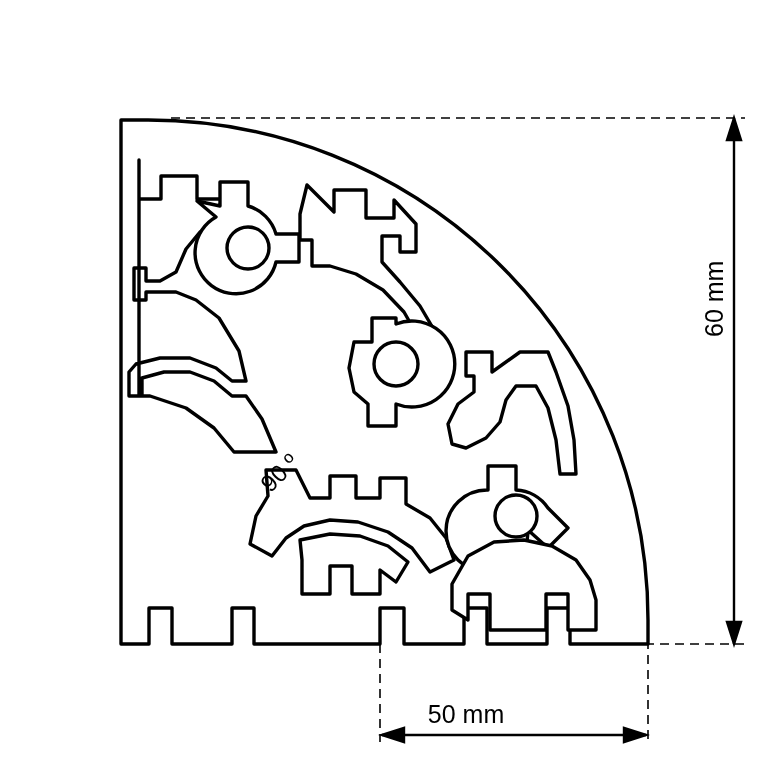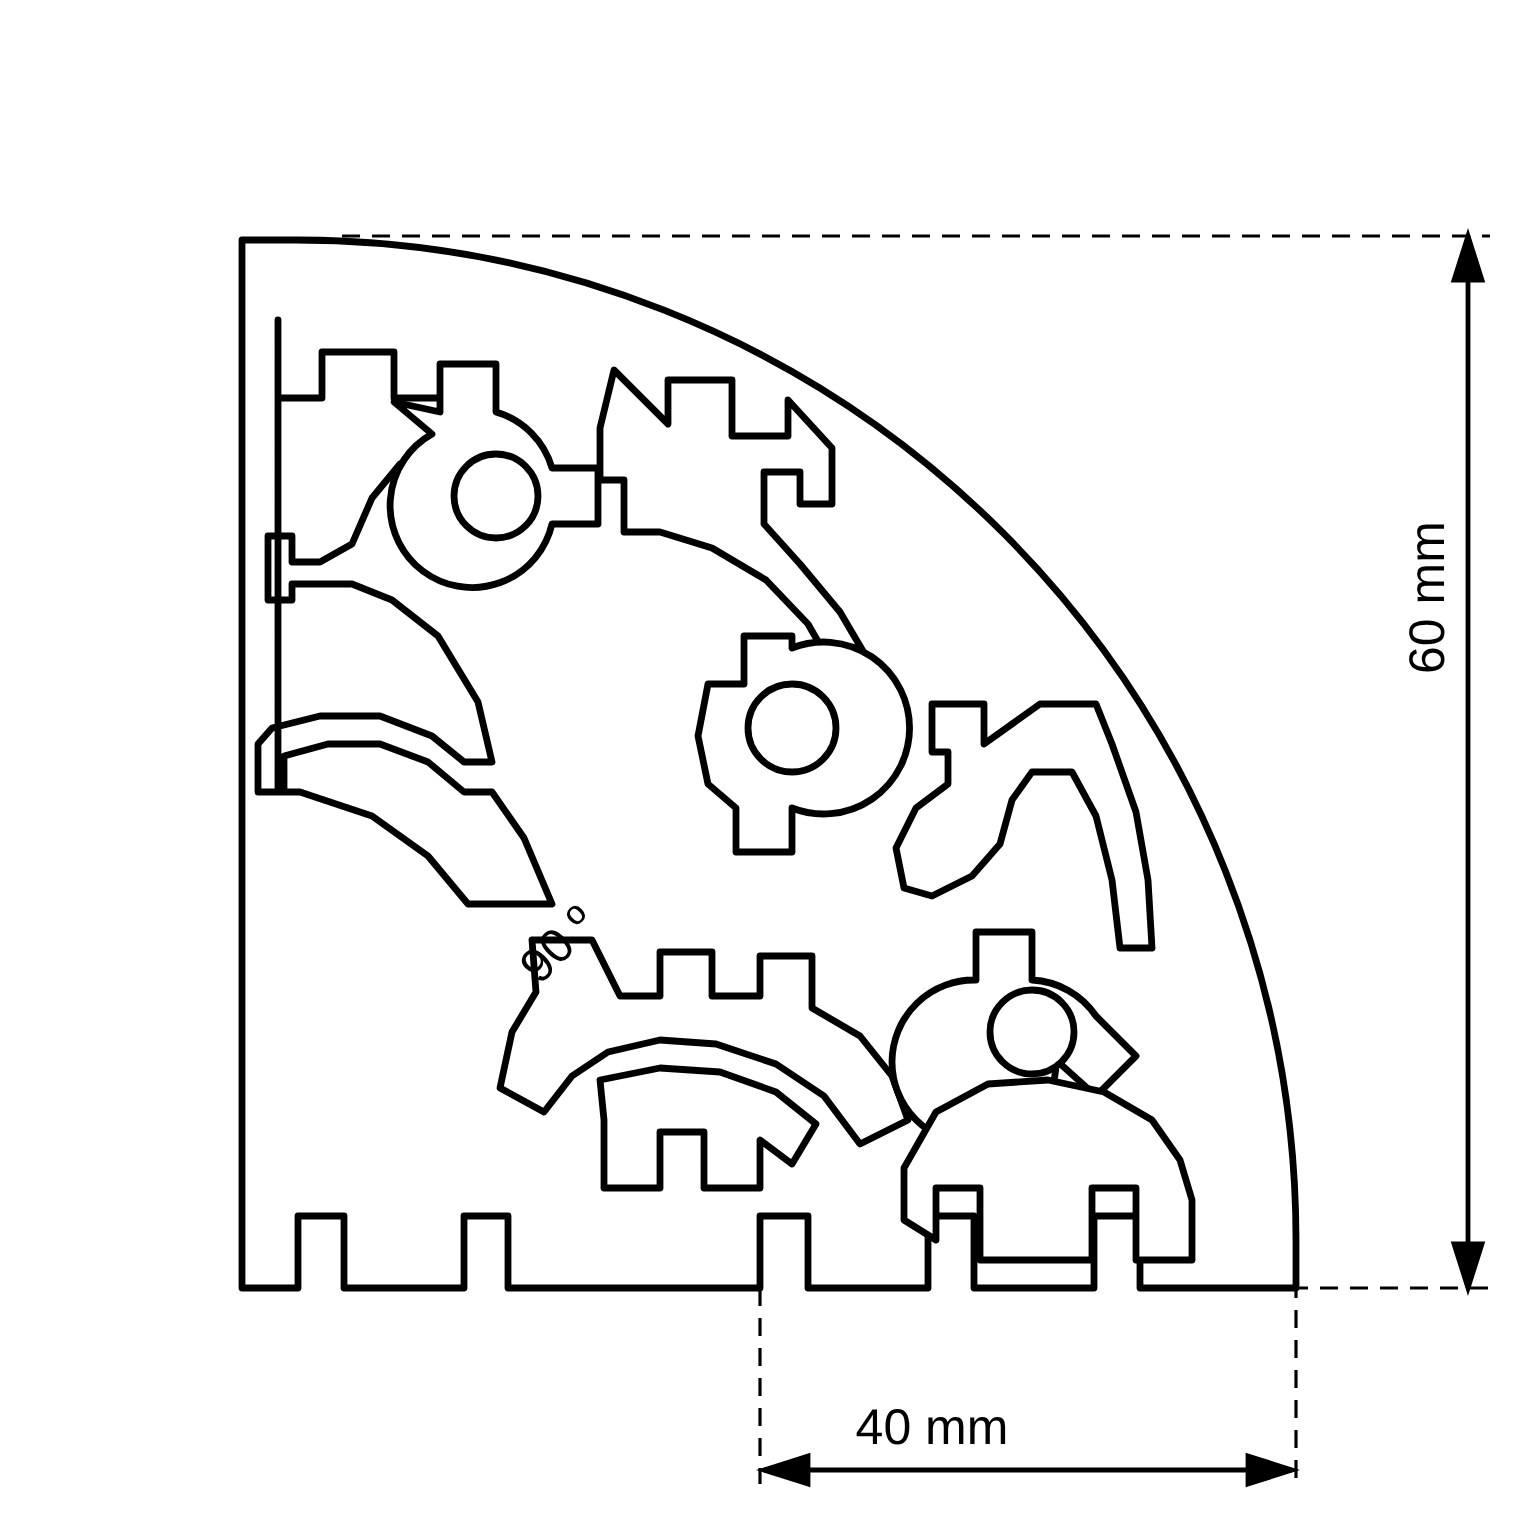--- a/index.html
+++ b/index.html
@@ -307,17 +307,17 @@
       <circle cx="248" cy="248" r="21" fill="#ffffff"></circle>
 
       <circle cx="516" cy="516" r="21" fill="#ffffff"></circle>
 
       <circle cx="396" cy="364" r="22" fill="#ffffff"></circle>
     </g>
   </svg>
 
   <div class="dim-label" id="label-height">60 mm</div>
 
-  <div class="dim-label" id="label-width">40 mm</div>
+  <div class="dim-label" id="label-width">50 mm</div>
 
   <div class="dim-label" id="label-angle">90 º</div>
 
 </div>
 
 </body></html>

